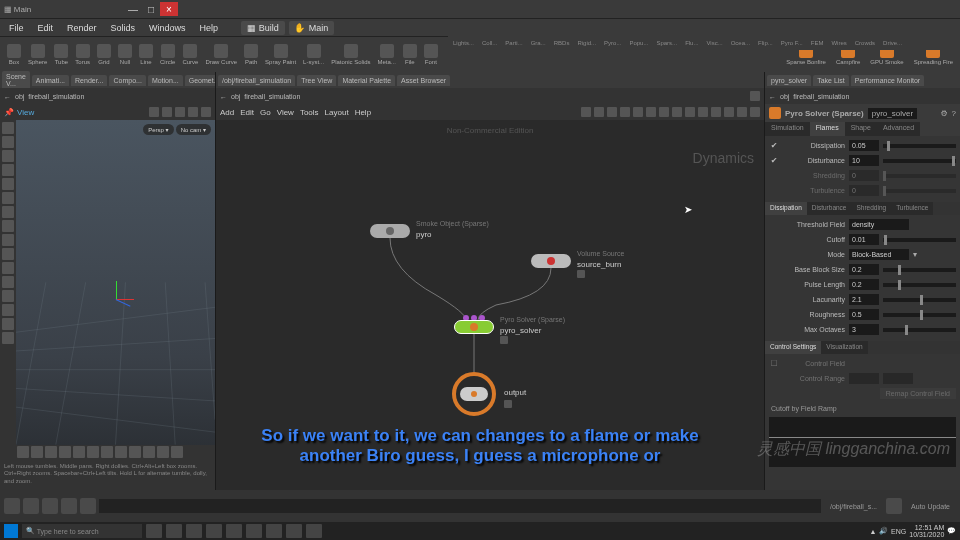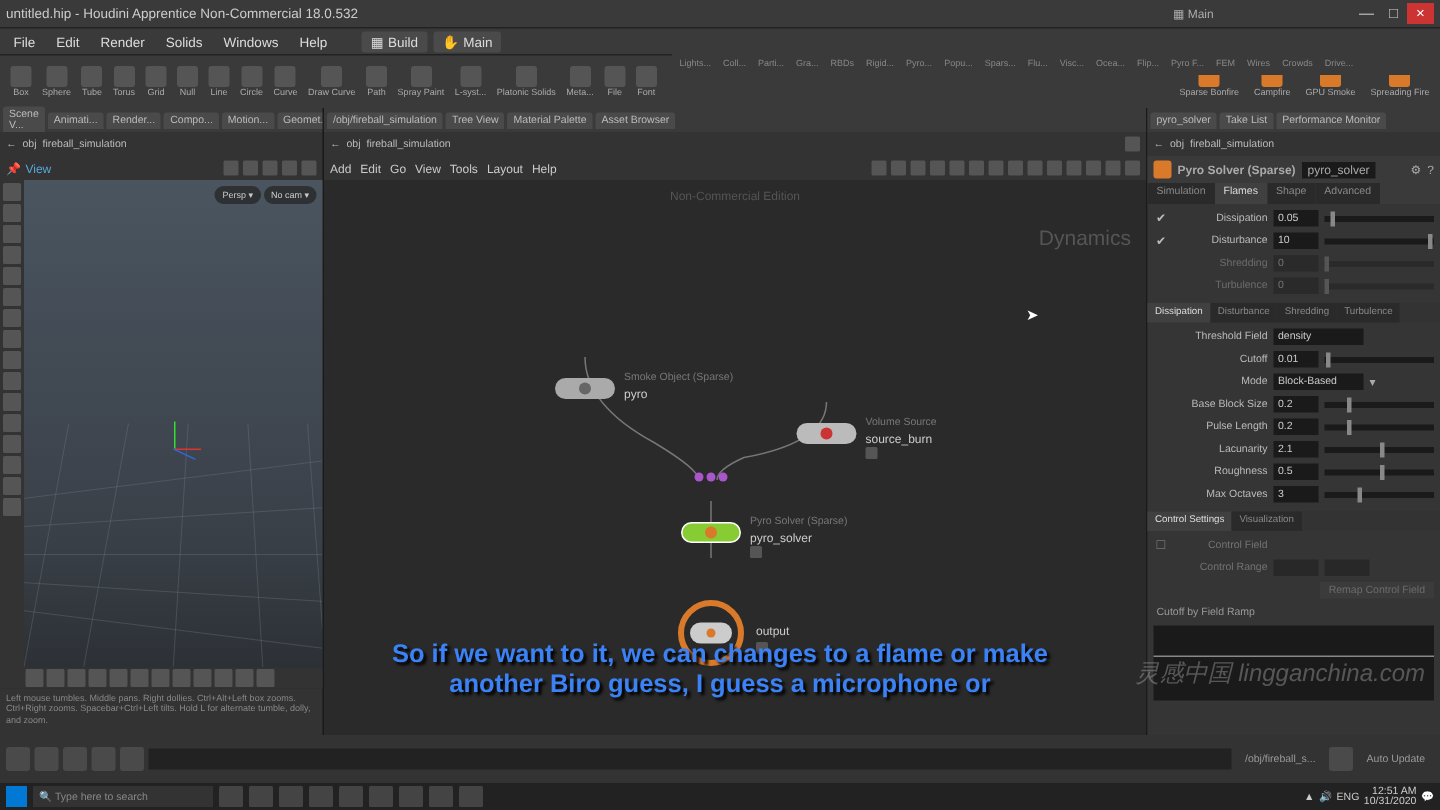--- a/index.html
+++ b/index.html
@@ -38,21 +38,21 @@
 .axis .g { position:absolute; width:1px; height:18px; background:#3d3; top:-18px; }
 .axis .b { position:absolute; width:16px; height:1px; background:#36d; transform:rotate(25deg); transform-origin:0 0; }
 .persp-btns { position:absolute; top:4px; right:4px; display:flex; gap:2px; }
 .persp-btns .pb { font-size:6px; background:rgba(40,40,40,.8); color:#ccc; padding:2px 5px; border-radius:6px; }
 .ne-menu { height:16px; background:#333; display:flex; align-items:center; padding:0 4px; gap:6px; font-size:8px; color:#ccc; }
 .ne-icons { margin-left:auto; display:flex; gap:3px; }
 .ne-icons .tiny { width:10px; height:10px; background:#555; border-radius:1px; }
 .graph { flex:1; background:#2a2a2a; position:relative; }
 .nce { position:absolute; top:6px; left:50%; transform:translateX(-50%); font-size:8px; color:#555; }
 .dyn { position:absolute; top:30px; right:10px; font-size:14px; color:#555; font-weight:normal; }
-.node { position:absolute;margin-top:28px; }
+.node { position:absolute; }
 .node-body { width:40px; height:14px; border-radius:7px; display:flex; align-items:center; justify-content:center; position:relative; }
 .node-body .dot { width:8px; height:8px; border-radius:50%; background:#888; }
 .node-lbl { position:absolute; left:46px; top:-4px; font-size:7px; color:#777; white-space:nowrap; }
 .node-nm { position:absolute; left:46px; top:6px; font-size:8px; color:#ccc; white-space:nowrap; }
 .node-flag { position:absolute; left:46px; top:16px; width:8px; height:8px; background:#555; border-radius:1px; }
 .output-ring { width:44px; height:44px; border:4px solid #d97a2a; border-radius:50%; display:flex; align-items:center; justify-content:center; }
 .output-inner { width:28px; height:14px; background:#ccc; border-radius:7px; display:flex; align-items:center; justify-content:center; }
 .wire { stroke:#777; stroke-width:1; fill:none; }
 .wport { fill:#a5c; }
 .param-hdr { height:18px; background:#3a3a3a; display:flex; align-items:center; padding:0 4px; font-size:8px; gap:4px; }
@@ -84,21 +84,20 @@
 .taskbar .win { width:14px; height:14px; background:#0078d4; }
 .taskbar .search { flex:0 0 120px; height:14px; background:#333; font-size:7px; color:#888; padding:0 4px; display:flex; align-items:center; }
 .taskbar .app { width:16px; height:14px; background:#444; border-radius:1px; }
 .taskbar .tray { margin-left:auto; font-size:7px; color:#ccc; display:flex; gap:3px; align-items:center; }
 svg.gridlines line { stroke:rgba(120,130,140,.4); stroke-width:0.5; }
 </style>
 </head>
 <body>
 
 <div class="titlebar">
-  <span class="name">untitled.hip - Houdini Apprentice Non-Commercial 18.0.532</span>
   <span style="flex:0 0 120px;font-size:8px;color:#aaa;">▦ Main</span>
   <div class="ctl">—</div>
   <div class="ctl">□</div>
   <div class="ctl x">×</div>
 </div>
 
 <div class="menubar">
   <span class="m">File</span>
   <span class="m">Edit</span>
   <span class="m">Render</span>

